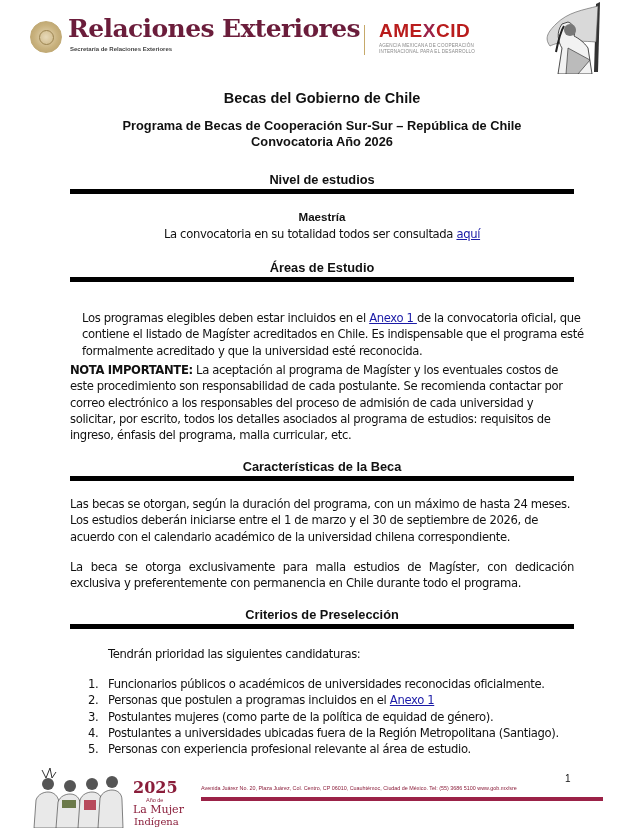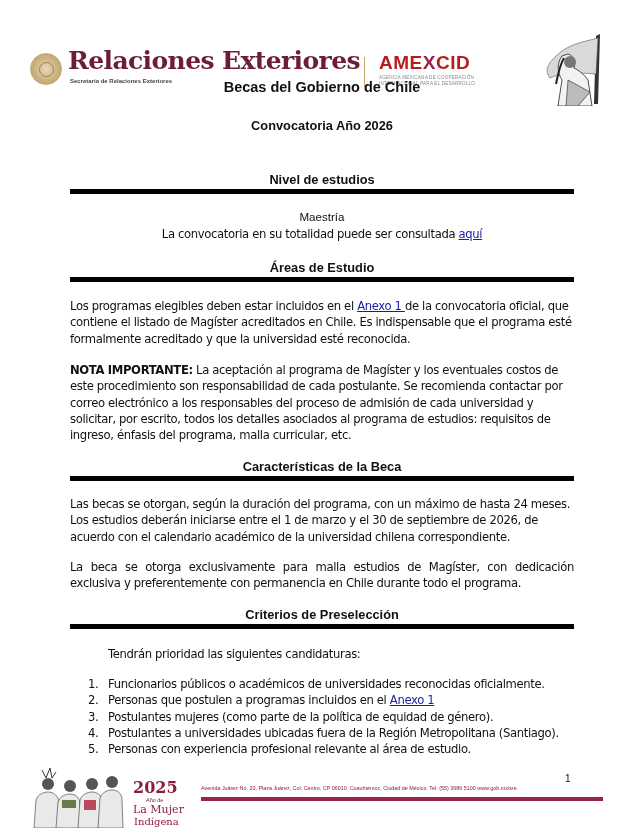--- a/index.html
+++ b/index.html
@@ -1,20 +1,20 @@
 <!DOCTYPE html>
 <html><head>
 <meta charset="utf-8">
 <style>
   html, body { margin:0; padding:0; background:#ffffff; }
   body { width:644px; height:834px; position:relative; overflow:hidden;
          font-family:"DejaVu Sans", "Liberation Sans", sans-serif; color:#111; }
 
   
-  .header { position:absolute; left:0; top:0; width:644px; height:70px;margin-top:32px; }
+  .header { position:absolute; left:0; top:0; width:644px; height:70px; }
   .seal { position:absolute; left:30px; top:21px; width:30px; height:30px; border-radius:50%;
           background:radial-gradient(circle at 50% 50%, #e7d9b9 0%, #c9b27e 55%, #b39b66 100%);
           border:1px solid #c2ab76; }
   .seal::after { content:""; position:absolute; left:8px; top:8px; width:13px; height:13px;
           border-radius:50%; border:1px solid #9c8450; }
   .sre-title { position:absolute; left:68px; top:14px; font-family:"DejaVu Serif","Liberation Serif",serif;
           font-size:25px; font-weight:bold; color:#6b1d3b; letter-spacing:-0.6px; white-space:nowrap; }
   .sre-sub { position:absolute; left:70px; top:46px; font-family:"Liberation Sans",sans-serif;
           font-size:6px; font-weight:bold; color:#444; white-space:nowrap; }
   .vsep { position:absolute; left:364px; top:25px; width:1px; height:30px; background:#c6a96a; }
@@ -22,21 +22,21 @@
           font-size:19px; font-weight:bold; letter-spacing:0.5px; white-space:nowrap; }
   .amexcid .g { color:#b91c1c; }
   .amexcid .r { color:#9b2247; }
   .amexcid-sub { position:absolute; left:379px; top:43px; font-family:"Liberation Sans",sans-serif;
           font-size:4.6px; color:#888; line-height:6px; white-space:nowrap; letter-spacing:0.2px; }
   .heroine { position:absolute; left:538px; top:2px; width:72px; height:72px; }
 
   
   .content { position:absolute; left:70px; top:0; width:504px; }
   .c { text-align:center; }
-  .title { position:absolute; left:0; width:504px; top:79px; font-size:14.5px; font-weight:bold;
+  .title { position:absolute; left:0; width:504px; top:90px; font-size:14.5px; font-weight:bold;
            font-family:"Liberation Sans","DejaVu Sans",sans-serif; }
   .subtitle { position:absolute; left:0; width:504px; top:118px; font-size:12.8px; font-weight:bold; line-height:16px;
            font-family:"Liberation Sans","DejaVu Sans",sans-serif; }
   .sec-head { position:absolute; left:0; width:504px; font-size:12.8px; font-weight:bold;
            font-family:"Liberation Sans","DejaVu Sans",sans-serif; }
   .bar { position:absolute; left:0; width:504px; height:5px; background:#000; }
   .body { position:absolute; left:0; width:504px; font-size:11.6px; line-height:16.3px;
           font-family:"DejaVu Sans",sans-serif; letter-spacing:-0.35px; }
   .justify { text-align:justify; }
   a.lnk { color:#1a1aa6; font-weight:normal; text-decoration:underline; }
@@ -84,33 +84,34 @@
     <circle cx="32" cy="28" r="6" fill="#777"></circle>
     <path d="M26 24 C22 30,20 40,18 50" stroke="#222" stroke-width="2" fill="none"></path>
     <path d="M30 46 L52 58 L40 72 L28 72 Z" fill="#bbb" stroke="#222" stroke-width="0.6"></path>
   </svg>
 </div>
 
 <div class="content">
   <div class="title c">Becas del Gobierno de Chile</div>
 
   <div class="subtitle c">
+    <div>Programa de Becas de Cooperación Sur-Sur – República de Chile</div>
     <div>Convocatoria Año 2026</div>
   </div>
 
   <div class="sec-head c" style="top:172px;">Nivel de estudios</div>
   <div class="bar" style="top:189px;"></div>
-  <div class="body c" style="top:209px; font-weight:normal; font-family:'Liberation Sans','DejaVu Sans',sans-serif; letter-spacing:0;">Maestría</div>
+  <div class="body c" style="top:209px; font-weight:bold; font-family:'Liberation Sans','DejaVu Sans',sans-serif; letter-spacing:0;">Maestría</div>
   <div class="body c" style="top:226px;">
-    <span>La convocatoria en su totalidad puede ser consultada </span><a class="lnk" href="#">aquí</a>
+    <span>La convocatoria en su totalidad todos ser consultada </span><a class="lnk" href="#">aquí</a>
   </div>
 
   <div class="sec-head c" style="top:260px;">Áreas de Estudio</div>
   <div class="bar" style="top:277px;"></div>
-  <p class="body" style="top:298px; margin:0;">
+  <p class="body" style="top:298px; margin:12px;">
     <span>Los programas elegibles deben estar incluidos en el </span><a class="lnk" href="#">Anexo 1 </a><span>de la convocatoria oficial, que contiene el listado de Magíster acreditados en Chile. Es indispensable que el programa esté formalmente acreditado y que la universidad esté reconocida.</span>
   </p>
   <p class="body" style="top:362px; margin:0;">
     <b>NOTA IMPORTANTE:</b><span> La aceptación al programa de Magíster y los eventuales costos de este procedimiento son responsabilidad de cada postulante. Se recomienda contactar por correo electrónico a los responsables del proceso de admisión de cada universidad y solicitar, por escrito, todos los detalles asociados al programa de estudios: requisitos de ingreso, énfasis del programa, malla curricular, etc.</span>
   </p>
 
   <div class="sec-head c" style="top:459px;">Características de la Beca</div>
   <div class="bar" style="top:476px;"></div>
   <p class="body" style="top:496px; margin:0;">Las becas se otorgan, según la duración del programa, con un máximo de hasta 24 meses. Los estudios deberán iniciarse entre el 1 de marzo y el 30 de septiembre de 2026, de acuerdo con el calendario académico de la universidad chilena correspondiente.</p>
   <p class="body justify" style="top:559px; margin:0;">La beca se otorga exclusivamente para malla estudios de Magíster, con dedicación exclusiva y preferentemente con permanencia en Chile durante todo el programa.</p>

